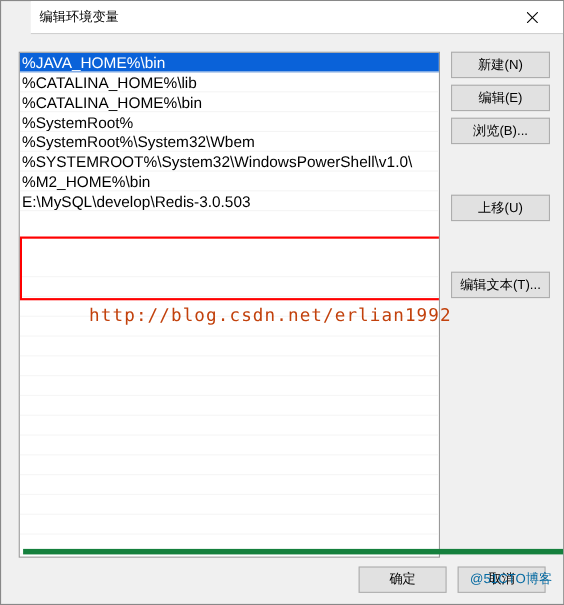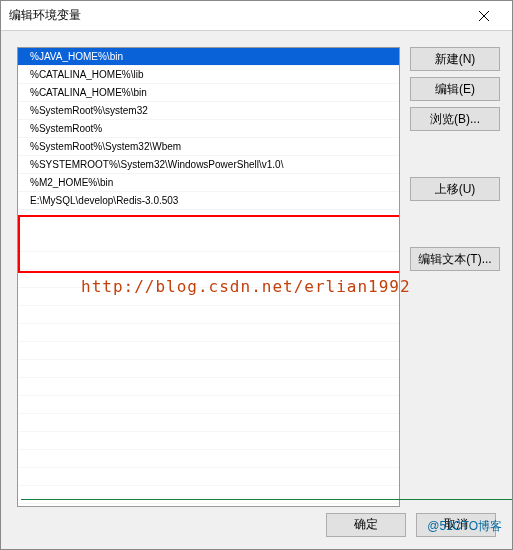--- a/index.html
+++ b/index.html
@@ -1,31 +1,31 @@
 <!DOCTYPE html>
 <html><head>
   <meta charset="utf-8">
   <style>
     * { margin: 0; padding: 0; box-sizing: border-box; font-family: "Microsoft YaHei", "Segoe UI", sans-serif; }
     body { width: 513px; height: 550px; background: #f0f0f0; border: 1px solid #888; overflow: hidden; position: relative; }
-    .titlebar { height: 30px; background: #fff; display: flex; align-items: center; padding: 0 8px; border-bottom: 1px solid #d0d0d0; }
+    .titlebar { height: 30px; background: #fff; display: flex; align-items: center; padding: 0 8px; border-bottom: 1px solid #d0d0d0; margin-left: 27px; }
     .titlebar-title { font-size: 12px; flex: 1; }
     .close-btn { width: 40px; height: 28px; display: flex; align-items: center; justify-content: center; cursor: pointer; }
     .close-btn svg { width: 10px; height: 10px; }
     .content { display: flex; padding: 16px 12px 8px 16px; gap: 10px; height: calc(100% - 30px - 50px); }
     .listbox { flex: 1; background: #fff; border: 1px solid #999; height: 460px; overflow: hidden; position: relative; }
-    .list-item { height: 18px; line-height: 18px; font-size: 10px; padding: 0 12px; border-bottom: 1px solid #f4f4f4; white-space: nowrap; overflow: hidden; }
+    .list-item { height: 18px; line-height: 18px; font-size: 14px; padding: 0 2px; border-bottom: 1px solid #f4f4f4; white-space: nowrap; overflow: hidden; }
     .list-item.selected { background: #0a62d9; color: #fff; }
     .sidebar-btns { width: 90px; display: flex; flex-direction: column; gap: 0; }
     .btn-spacer { height: 40px; }
     .btn { height: 24px; background: #e1e1e1; border: 1px solid #adadad; font-size: 12px; cursor: pointer; }
     .red-box { position: absolute; border: 2px solid red; left: 0; top: 167px; width: 403px; height: 58px; pointer-events: none; z-index: 5; }
     .watermark { position: absolute; top: 276px; left: 80px; color: #c2410c; font-size: 16px; letter-spacing: 1px; font-family: monospace; z-index: 2; pointer-events: none; }
     .watermark2 { position: absolute; bottom: 14px; right: 10px; color: #0369a1; font-size: 12px; z-index: 2; pointer-events: none; }
-    .footer { position: absolute; bottom: 0; left: 0; right: 0; height: 50px; border-top: 1px solid #15803d; display: flex; justify-content: flex-end; align-items: center; gap: 10px; padding: 0 16px; margin-left: 20px; }
+    .footer { position: absolute; bottom: 0; left: 0; right: 0; height: 50px; border-top: 5px solid #15803d; display: flex; justify-content: flex-end; align-items: center; gap: 10px; padding: 0 16px; margin-left: 20px; }
     .footer .btn { width: 80px; }
     .list-remaining { position: absolute; top: 186px; left: 0; right: 0; bottom: 0; }
     .faint-line { height: 18px; border-bottom: 1px solid #f6f6f6; }
   </style>
 </head>
 <body>
 
 <div class="titlebar">
   <span class="titlebar-title">编辑环境变量</span>
   <div class="close-btn">
@@ -34,21 +34,20 @@
         <line x1="10" y1="0" x2="0" y2="10" stroke="#000" stroke-width="1"></line>
       </svg>
   </div>
 </div>
 
 <div class="content">
   <div class="listbox">
     <div class="list-item selected">%JAVA_HOME%\bin</div>
     <div class="list-item">%CATALINA_HOME%\lib</div>
     <div class="list-item">%CATALINA_HOME%\bin</div>
-    <div class="list-item">%SystemRoot%\system32</div>
     <div class="list-item">%SystemRoot%</div>
     <div class="list-item">%SystemRoot%\System32\Wbem</div>
     <div class="list-item">%SYSTEMROOT%\System32\WindowsPowerShell\v1.0\</div>
     <div class="list-item">%M2_HOME%\bin</div>
     <div class="list-item">E:\MySQL\develop\Redis-3.0.503</div>
     <div class="red-box"></div>
     <div class="list-remaining">
       <div class="faint-line"></div>
         <div class="faint-line"></div>
         <div class="faint-line"></div>

